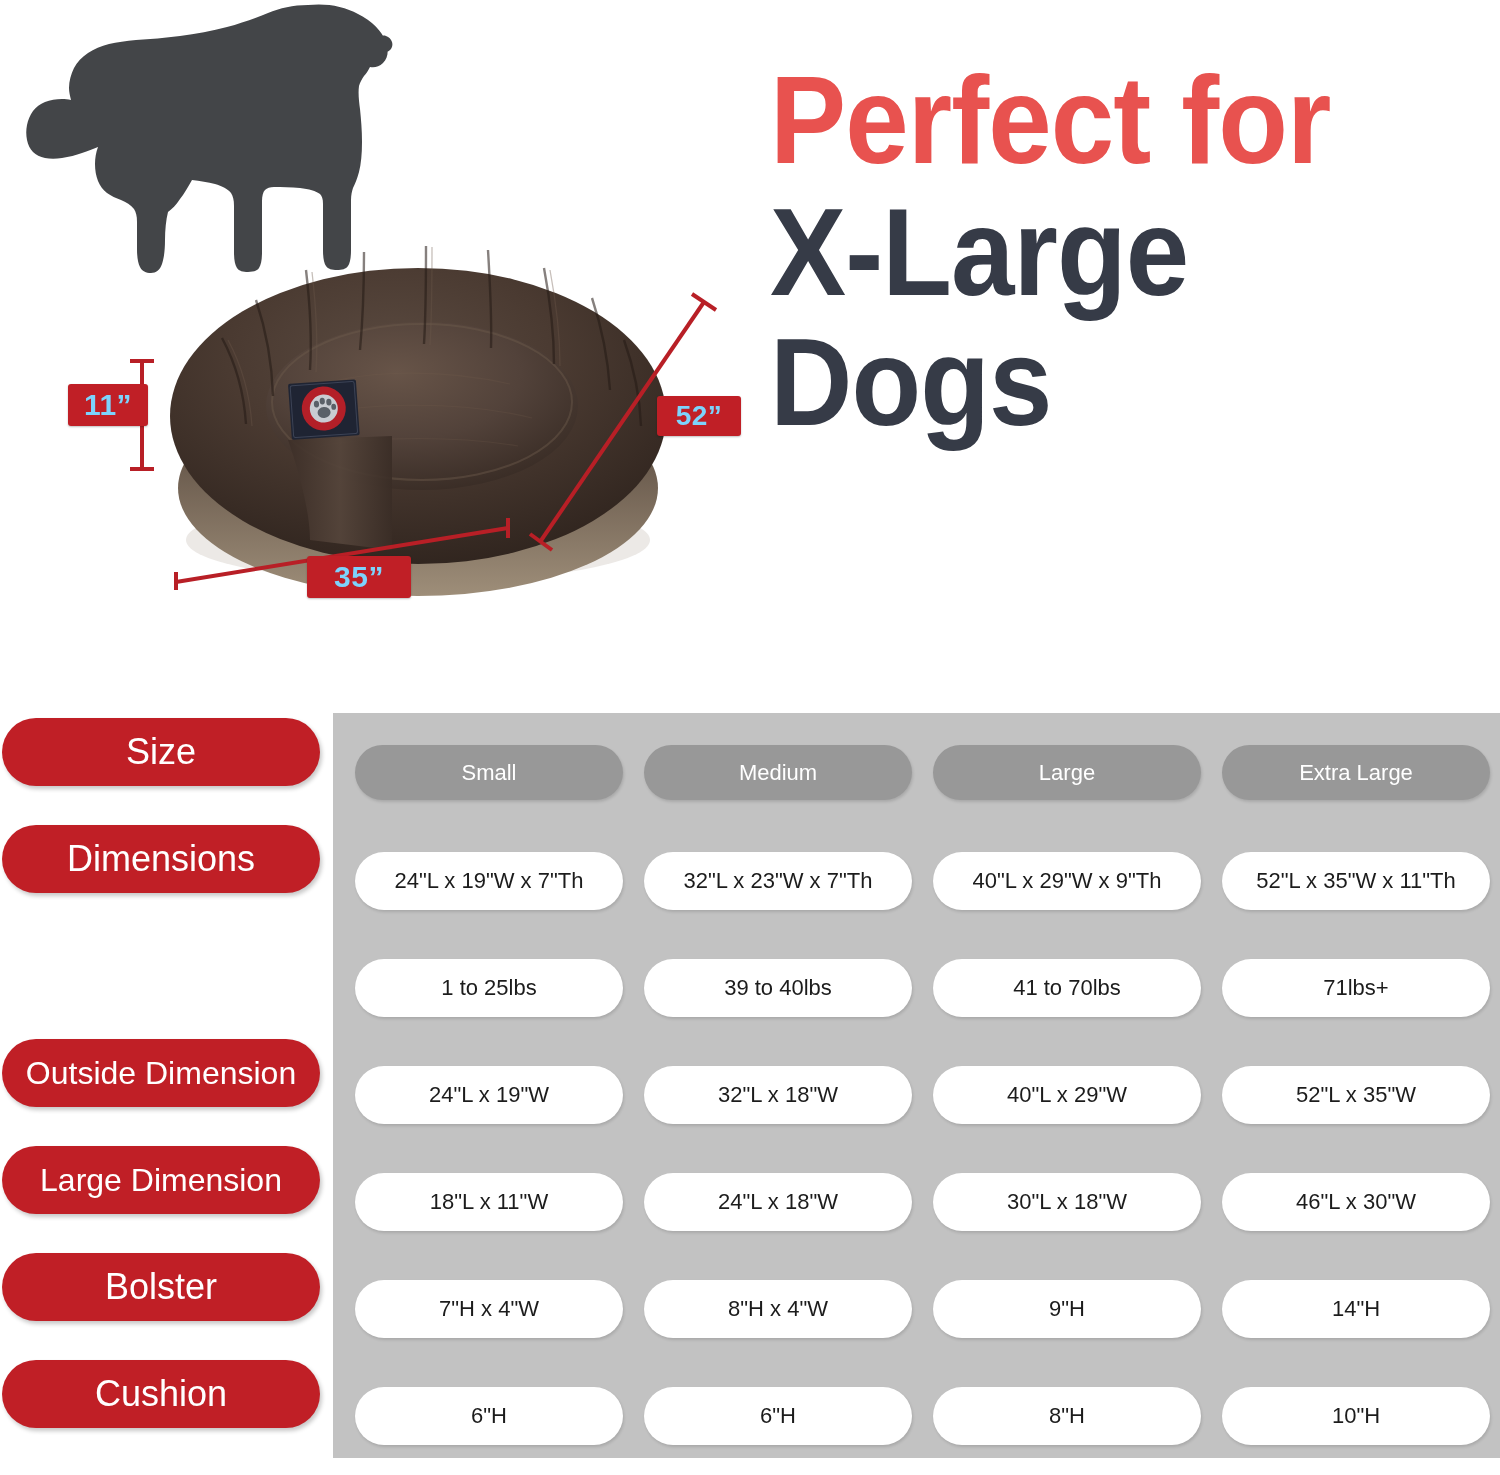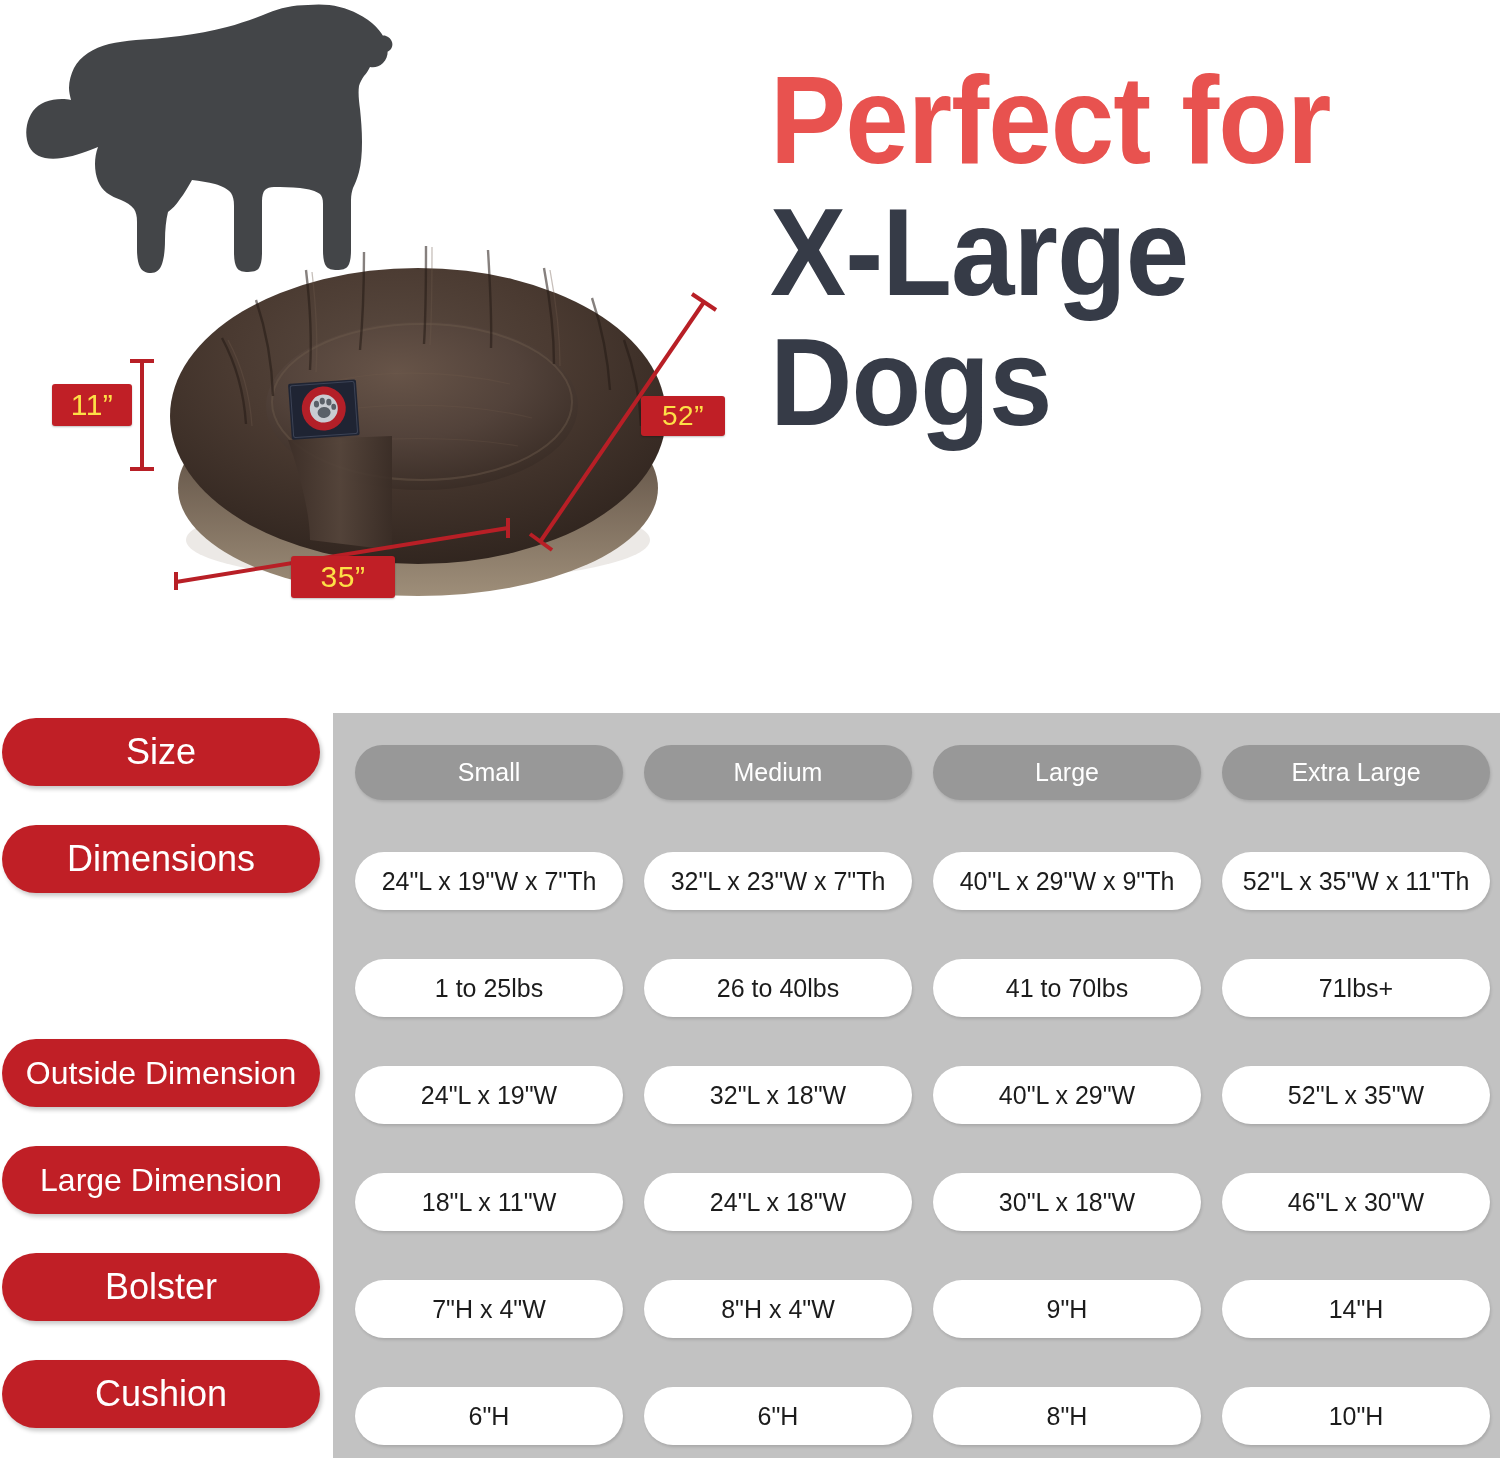--- a/index.html
+++ b/index.html
@@ -55,30 +55,31 @@
   }
   #dimline-diagonal {
     left: 528px; top: 284px;
     width: 200px; height: 268px;
   }
 
   
   .dim-badge {
     position: absolute;
     background: #c01f26;
-    color: #fde047;
+    color: #7dd3fc;
     font-family: "Liberation Sans", sans-serif;
-    font-weight: normal;
+    font-weight: bold;
     font-stretch: condensed;
     letter-spacing: 0.5px;
     display: flex;
     align-items: center;
     justify-content: center;
     border-radius: 3px;
     box-shadow: 0 1px 2px rgba(0,0,0,0.25);
+    margin-left: 16px;
   }
   #badge-height {
     left: 52px; top: 384px;
     width: 80px; height: 42px;
     font-size: 30px;
   }
   #badge-width {
     left: 291px; top: 556px;
     width: 104px; height: 42px;
     font-size: 30px;
@@ -162,21 +163,21 @@
   }
   .row-label.tight { font-size: 32px; }
 
   .cell {
     position: absolute;
     height: 58px;
     border-radius: 29px;
     display: flex;
     align-items: center;
     justify-content: center;
-    font-size: 25px;
+    font-size: 22px;
     color: #1c1c1c;
     box-shadow: 1px 2px 3px rgba(0,0,0,0.13);
     box-sizing: border-box;
     padding: 0 6px;
     text-align: left;
     white-space: nowrap;
   }
   .cell.header {
     background: #989898;
     color: #ffffff;
@@ -350,21 +351,21 @@
   <div class="cell header" style="left:644px;  top:32px; width:268px">Medium</div>
   <div class="cell header" style="left:933px;  top:32px; width:268px">Large</div>
   <div class="cell header" style="left:1222px; top:32px; width:268px">Extra Large</div>
 
   <div class="cell value" style="left:355px;  top:139px; width:268px">24"L x 19"W x 7"Th</div>
   <div class="cell value" style="left:644px;  top:139px; width:268px">32"L x 23"W x 7"Th</div>
   <div class="cell value" style="left:933px;  top:139px; width:268px">40"L x 29"W x 9"Th</div>
   <div class="cell value" style="left:1222px; top:139px; width:268px">52"L x 35"W x 11"Th</div>
 
   <div class="cell value" style="left:355px;  top:246px; width:268px">1 to 25lbs</div>
-  <div class="cell value" style="left:644px;  top:246px; width:268px">26 to 40lbs</div>
+  <div class="cell value" style="left:644px;  top:246px; width:268px">39 to 40lbs</div>
   <div class="cell value" style="left:933px;  top:246px; width:268px">41 to 70lbs</div>
   <div class="cell value" style="left:1222px; top:246px; width:268px">71lbs+</div>
 
   <div class="cell value" style="left:355px;  top:353px; width:268px">24"L x 19"W</div>
   <div class="cell value" style="left:644px;  top:353px; width:268px">32"L x 18"W</div>
   <div class="cell value" style="left:933px;  top:353px; width:268px">40"L x 29"W</div>
   <div class="cell value" style="left:1222px; top:353px; width:268px">52"L x 35"W</div>
 
   <div class="cell value" style="left:355px;  top:460px; width:268px">18"L x 11"W</div>
   <div class="cell value" style="left:644px;  top:460px; width:268px">24"L x 18"W</div>

